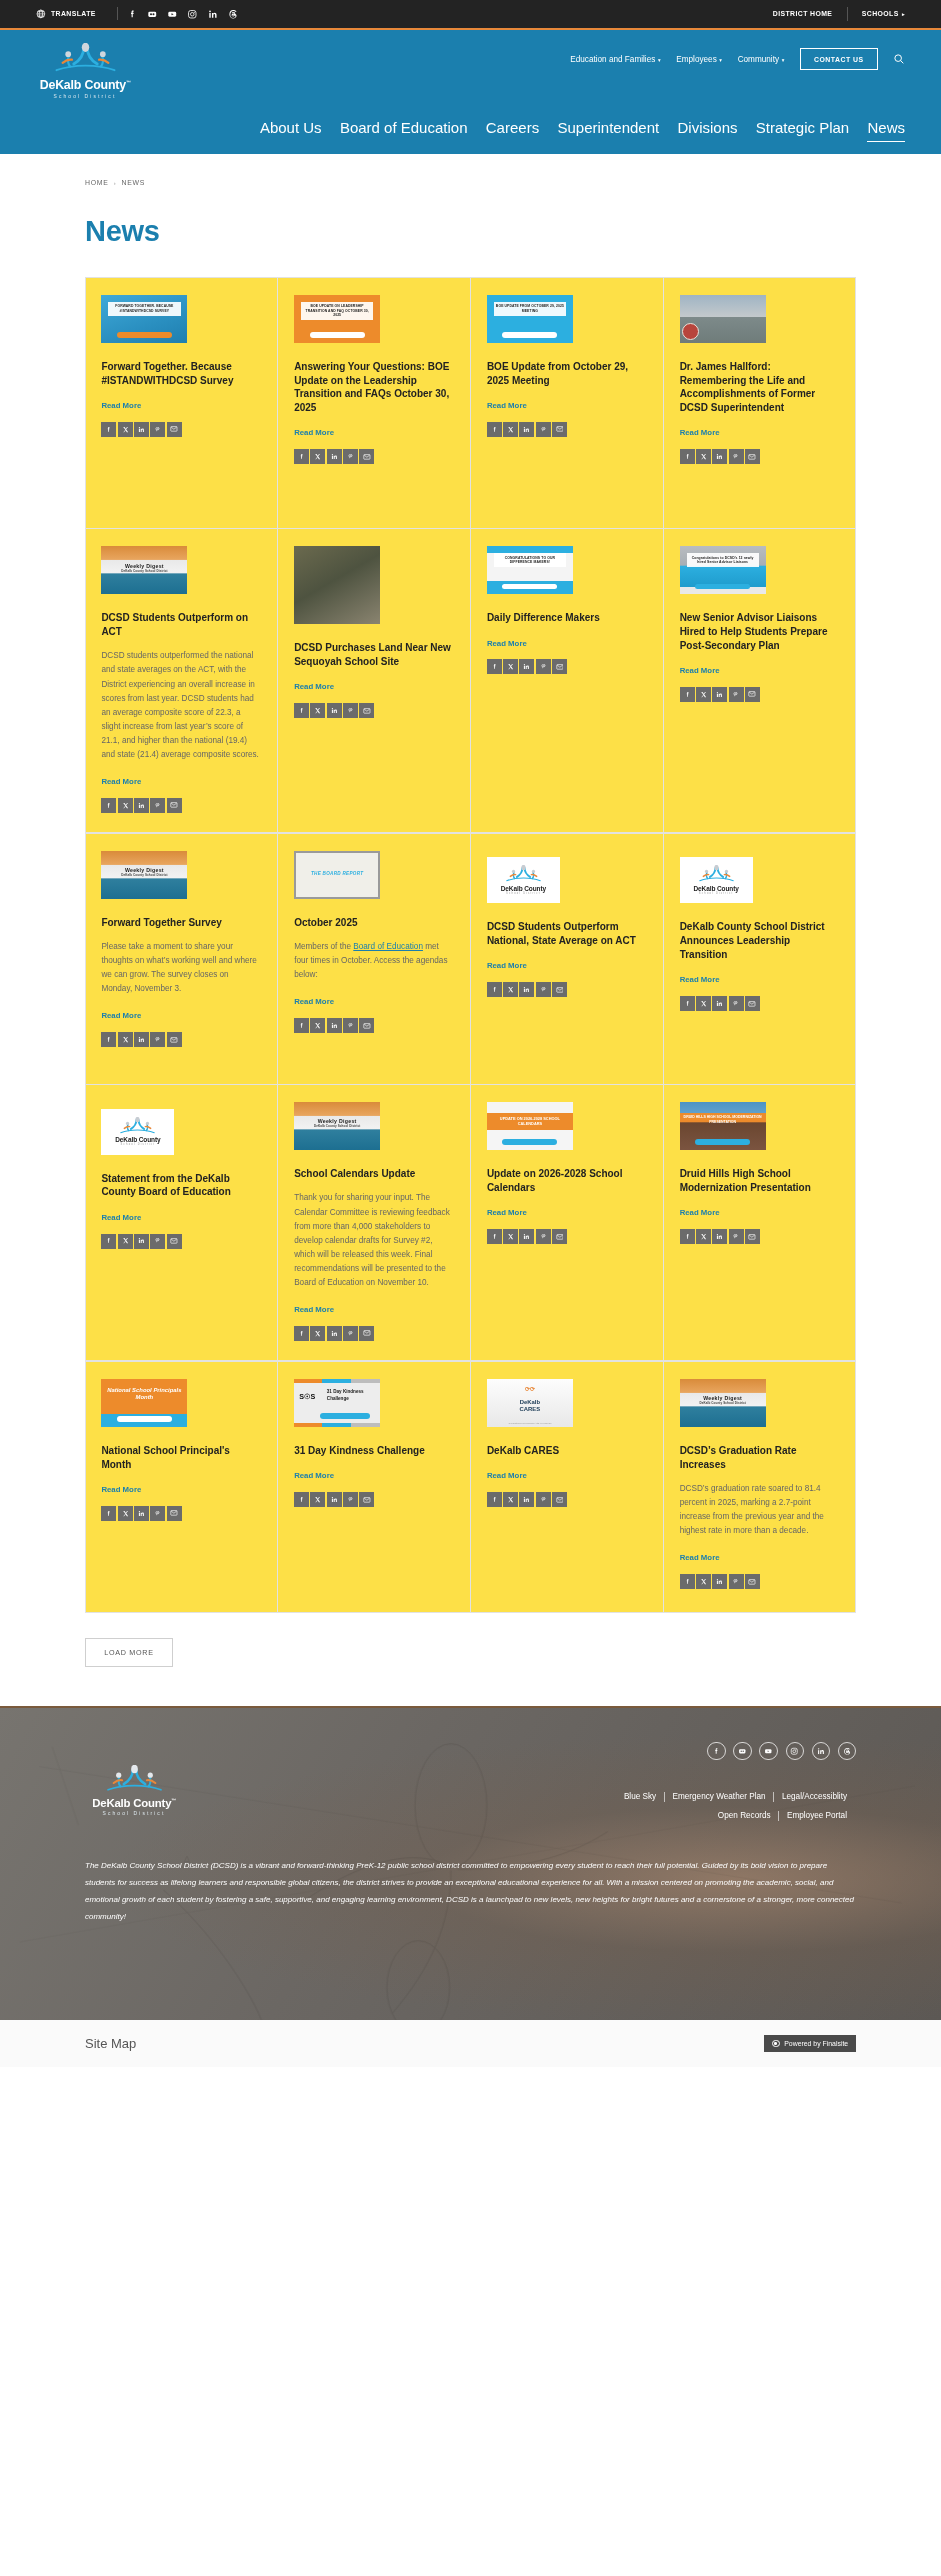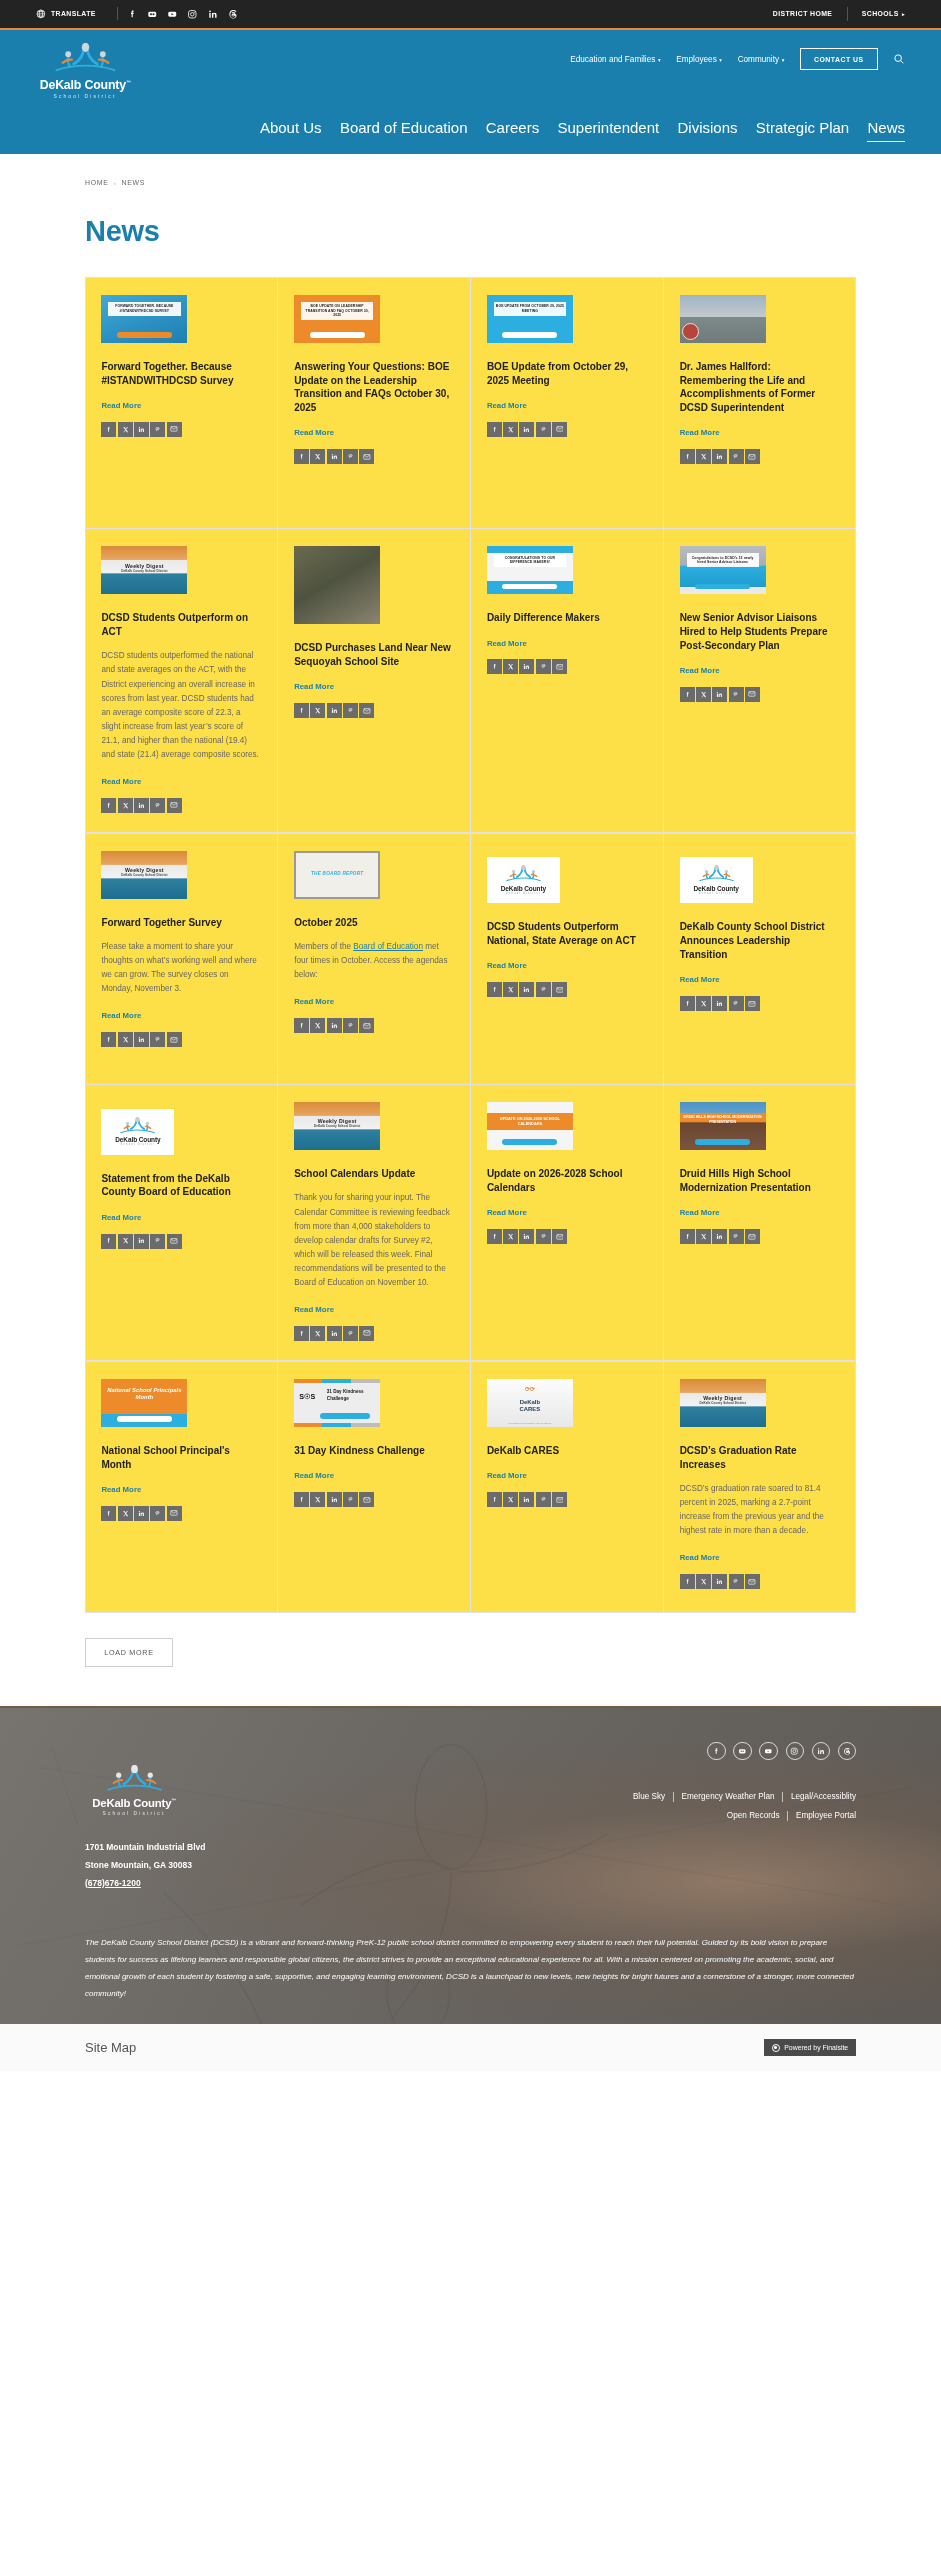--- a/index.html
+++ b/index.html
@@ -321,21 +321,21 @@
     display: flex; gap: 7.8px;
   }
   .f-socials .circ {
     width: 18.3px; height: 18.3px; border-radius: 50%;
     border: 0.7px solid rgba(255,255,255,.75);
     display: flex; align-items: center; justify-content: center;
     cursor: pointer;
   }
   .f-socials .circ svg { fill:#fff; display:block; }
   .f-links {
-    position: absolute; right: 85px; top: 84px;
+    position: absolute; right: 94px; top: 84px;
     text-align: left; color:#fff; font-size: 8.2px;
   }
   .f-links .row { display: flex; justify-content: flex-end; align-items:center; margin-bottom: 9.2px; }
   .f-links .fl { cursor: pointer; padding: 0 7.8px; white-space: nowrap; }
   .f-links .fl:last-child { padding-right: 0; }
   .f-links .pipe { width: 0.7px; height: 9.8px; background: rgba(255,255,255,.6); }
   .f-mission {
     position: relative;
     color: #fff;
     font-size: 8px;
@@ -1226,25 +1226,20 @@
         <path d="M92 32 C87 28, 82 26, 77 27" stroke="#E8883A" stroke-width="3.6" fill="none" stroke-linecap="round"></path>
         <circle cx="83" cy="18" r="4.6" fill="#e4e8ec"></circle>
         <path d="M8 44 C35 34, 75 34, 102 44" stroke="#2CAFE0" stroke-width="3" fill="none" stroke-linecap="round"></path>
       </svg>
       <div class="logo-word">
         <span>DeKalb County</span><span class="tm">™</span>
       </div>
       <div class="logo-sub">School District</div>
     </div>
 
-    <div class="f-addr">
-      <div>1701 Mountain Industrial Blvd</div>
-      <div>Stone Mountain, GA  30083</div>
-      <div class="phone">(678)676-1200</div>
-    </div>
 
     <div class="f-socials">
       <span class="circ">
           <svg width="8.5" height="8.5" viewBox="0 0 24 24">
             <path d="M15.2 8.4h-2.1V7c0-.6.4-.8.7-.8h1.4V3.6h-2c-2.2 0-2.7 1.6-2.7 2.7v2.1H9.2v2.8h1.3V19h2.6v-7.8h1.8l.3-2.8z"></path>
           </svg>
         </span>
       <span class="circ">
           <svg width="8.5" height="8.5" viewBox="0 0 24 24">
             <rect x="3" y="6" width="18" height="12" rx="3"></rect>

